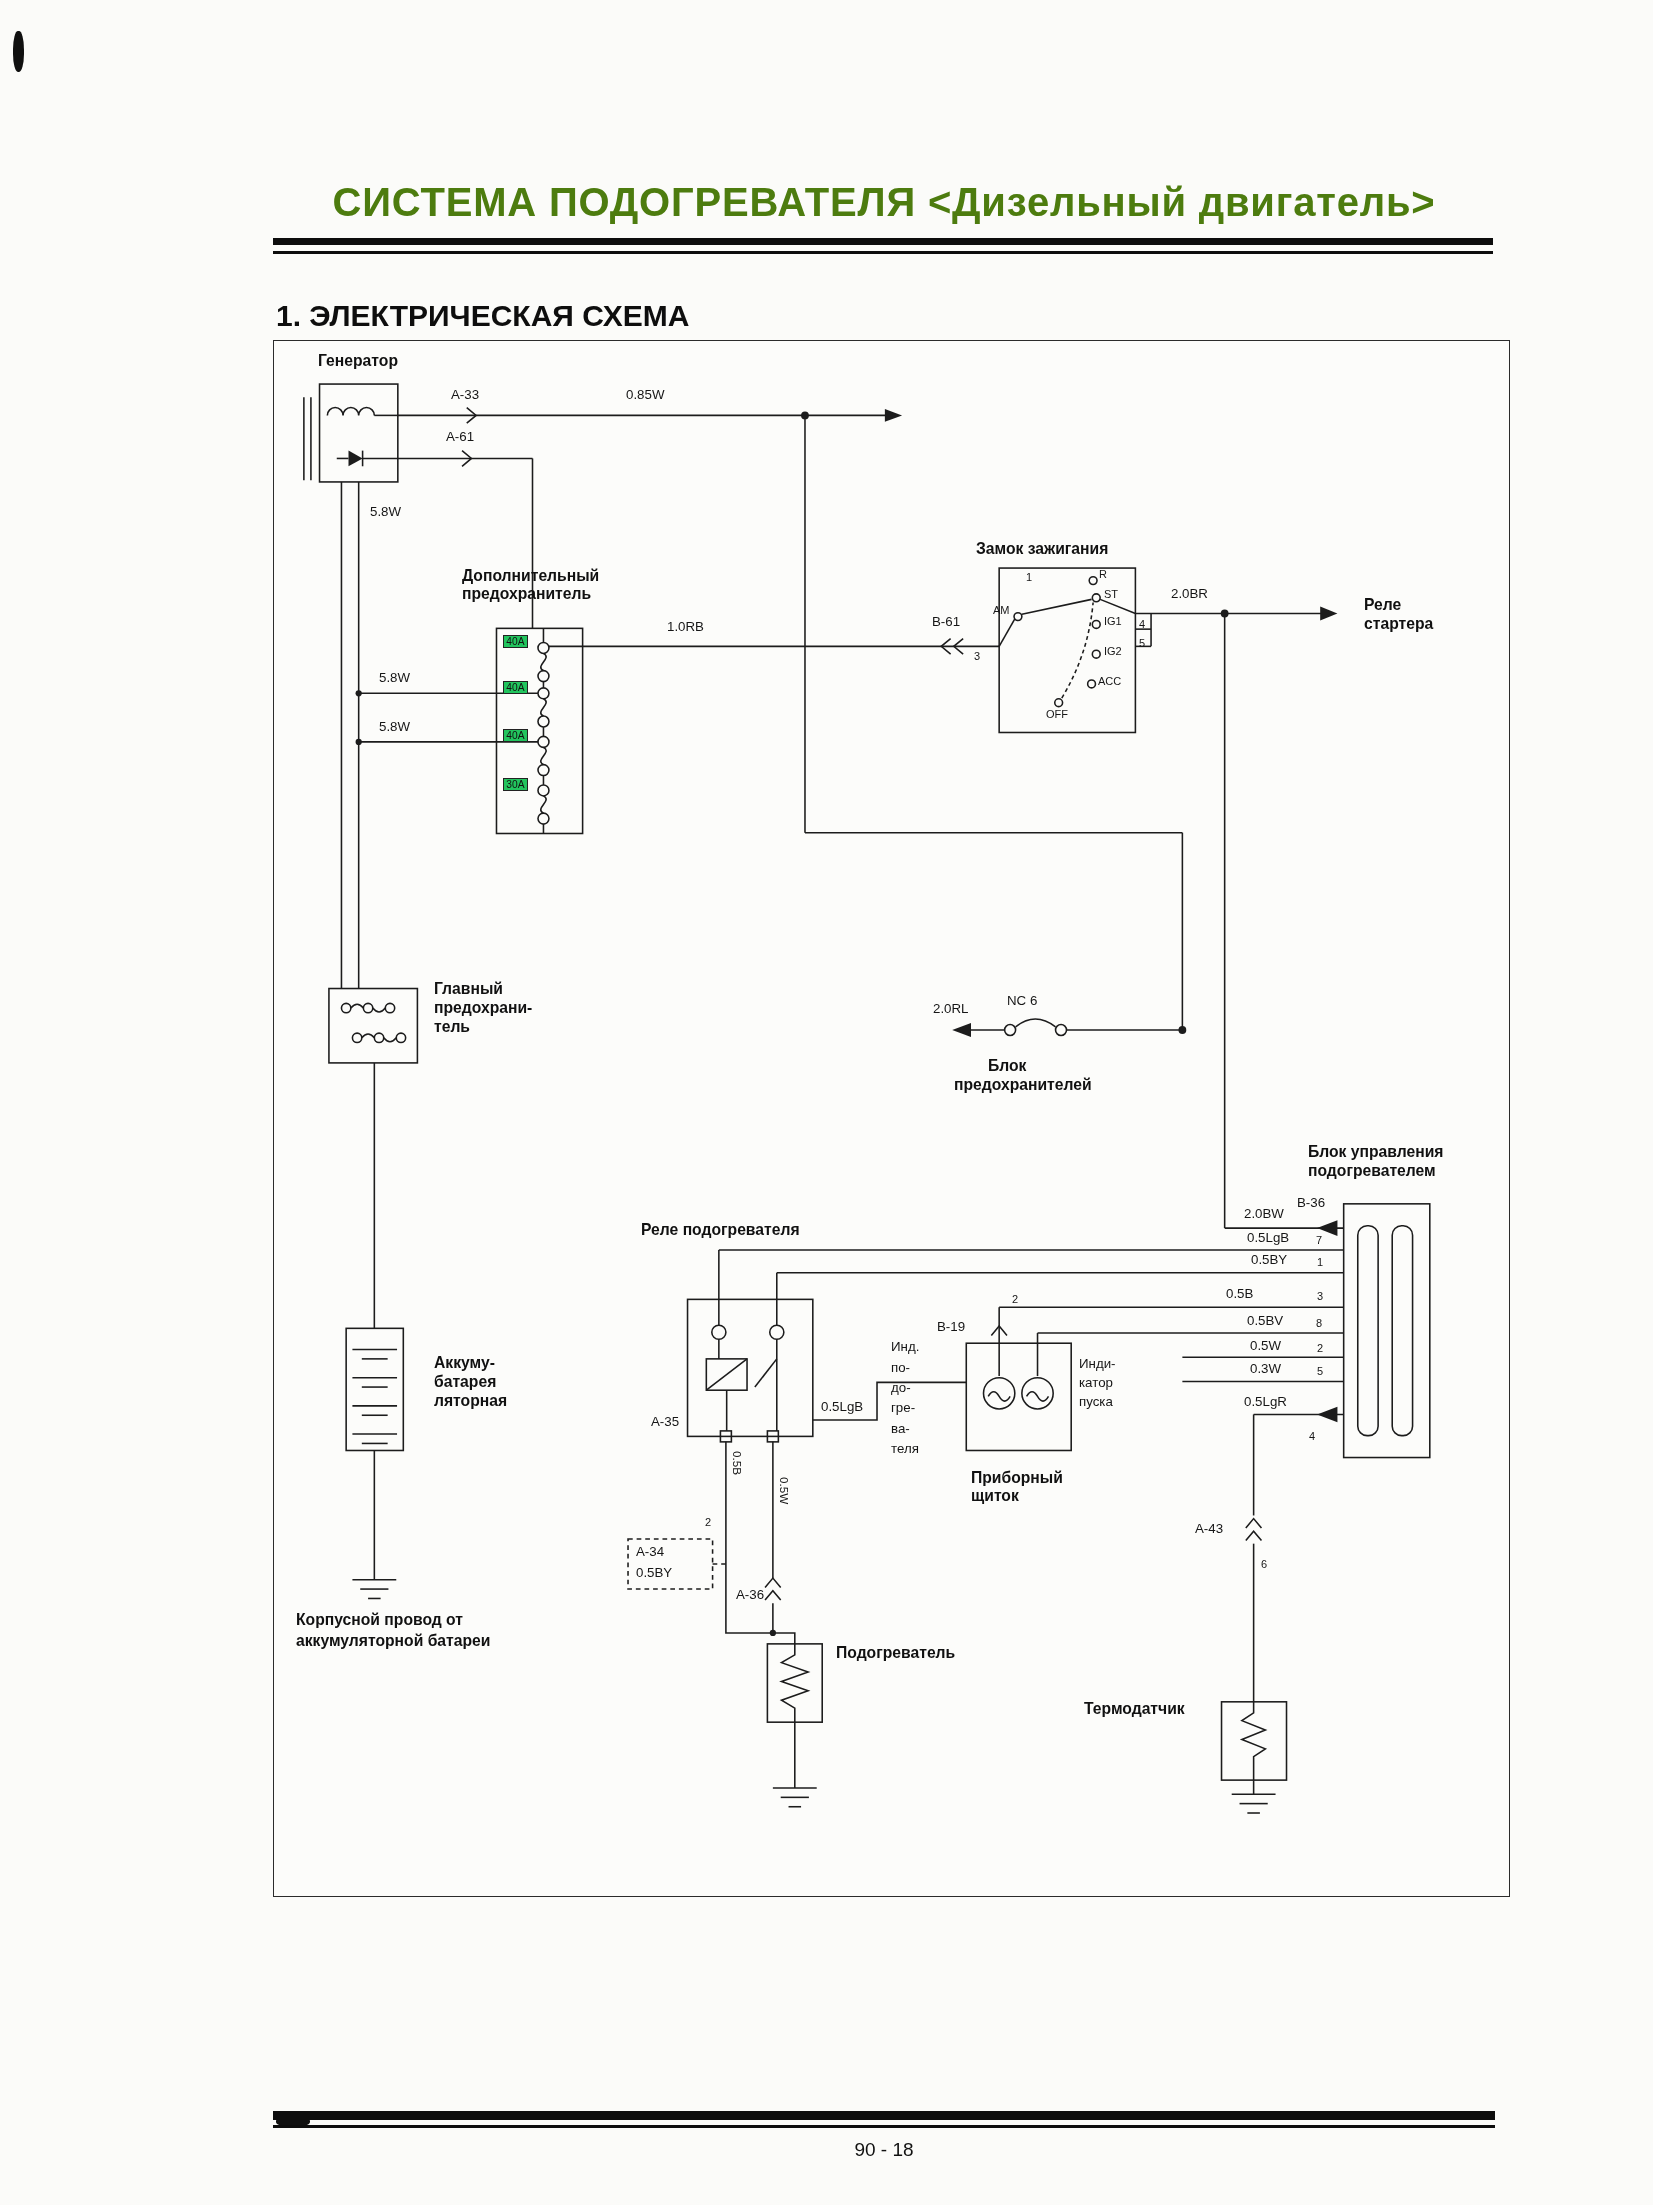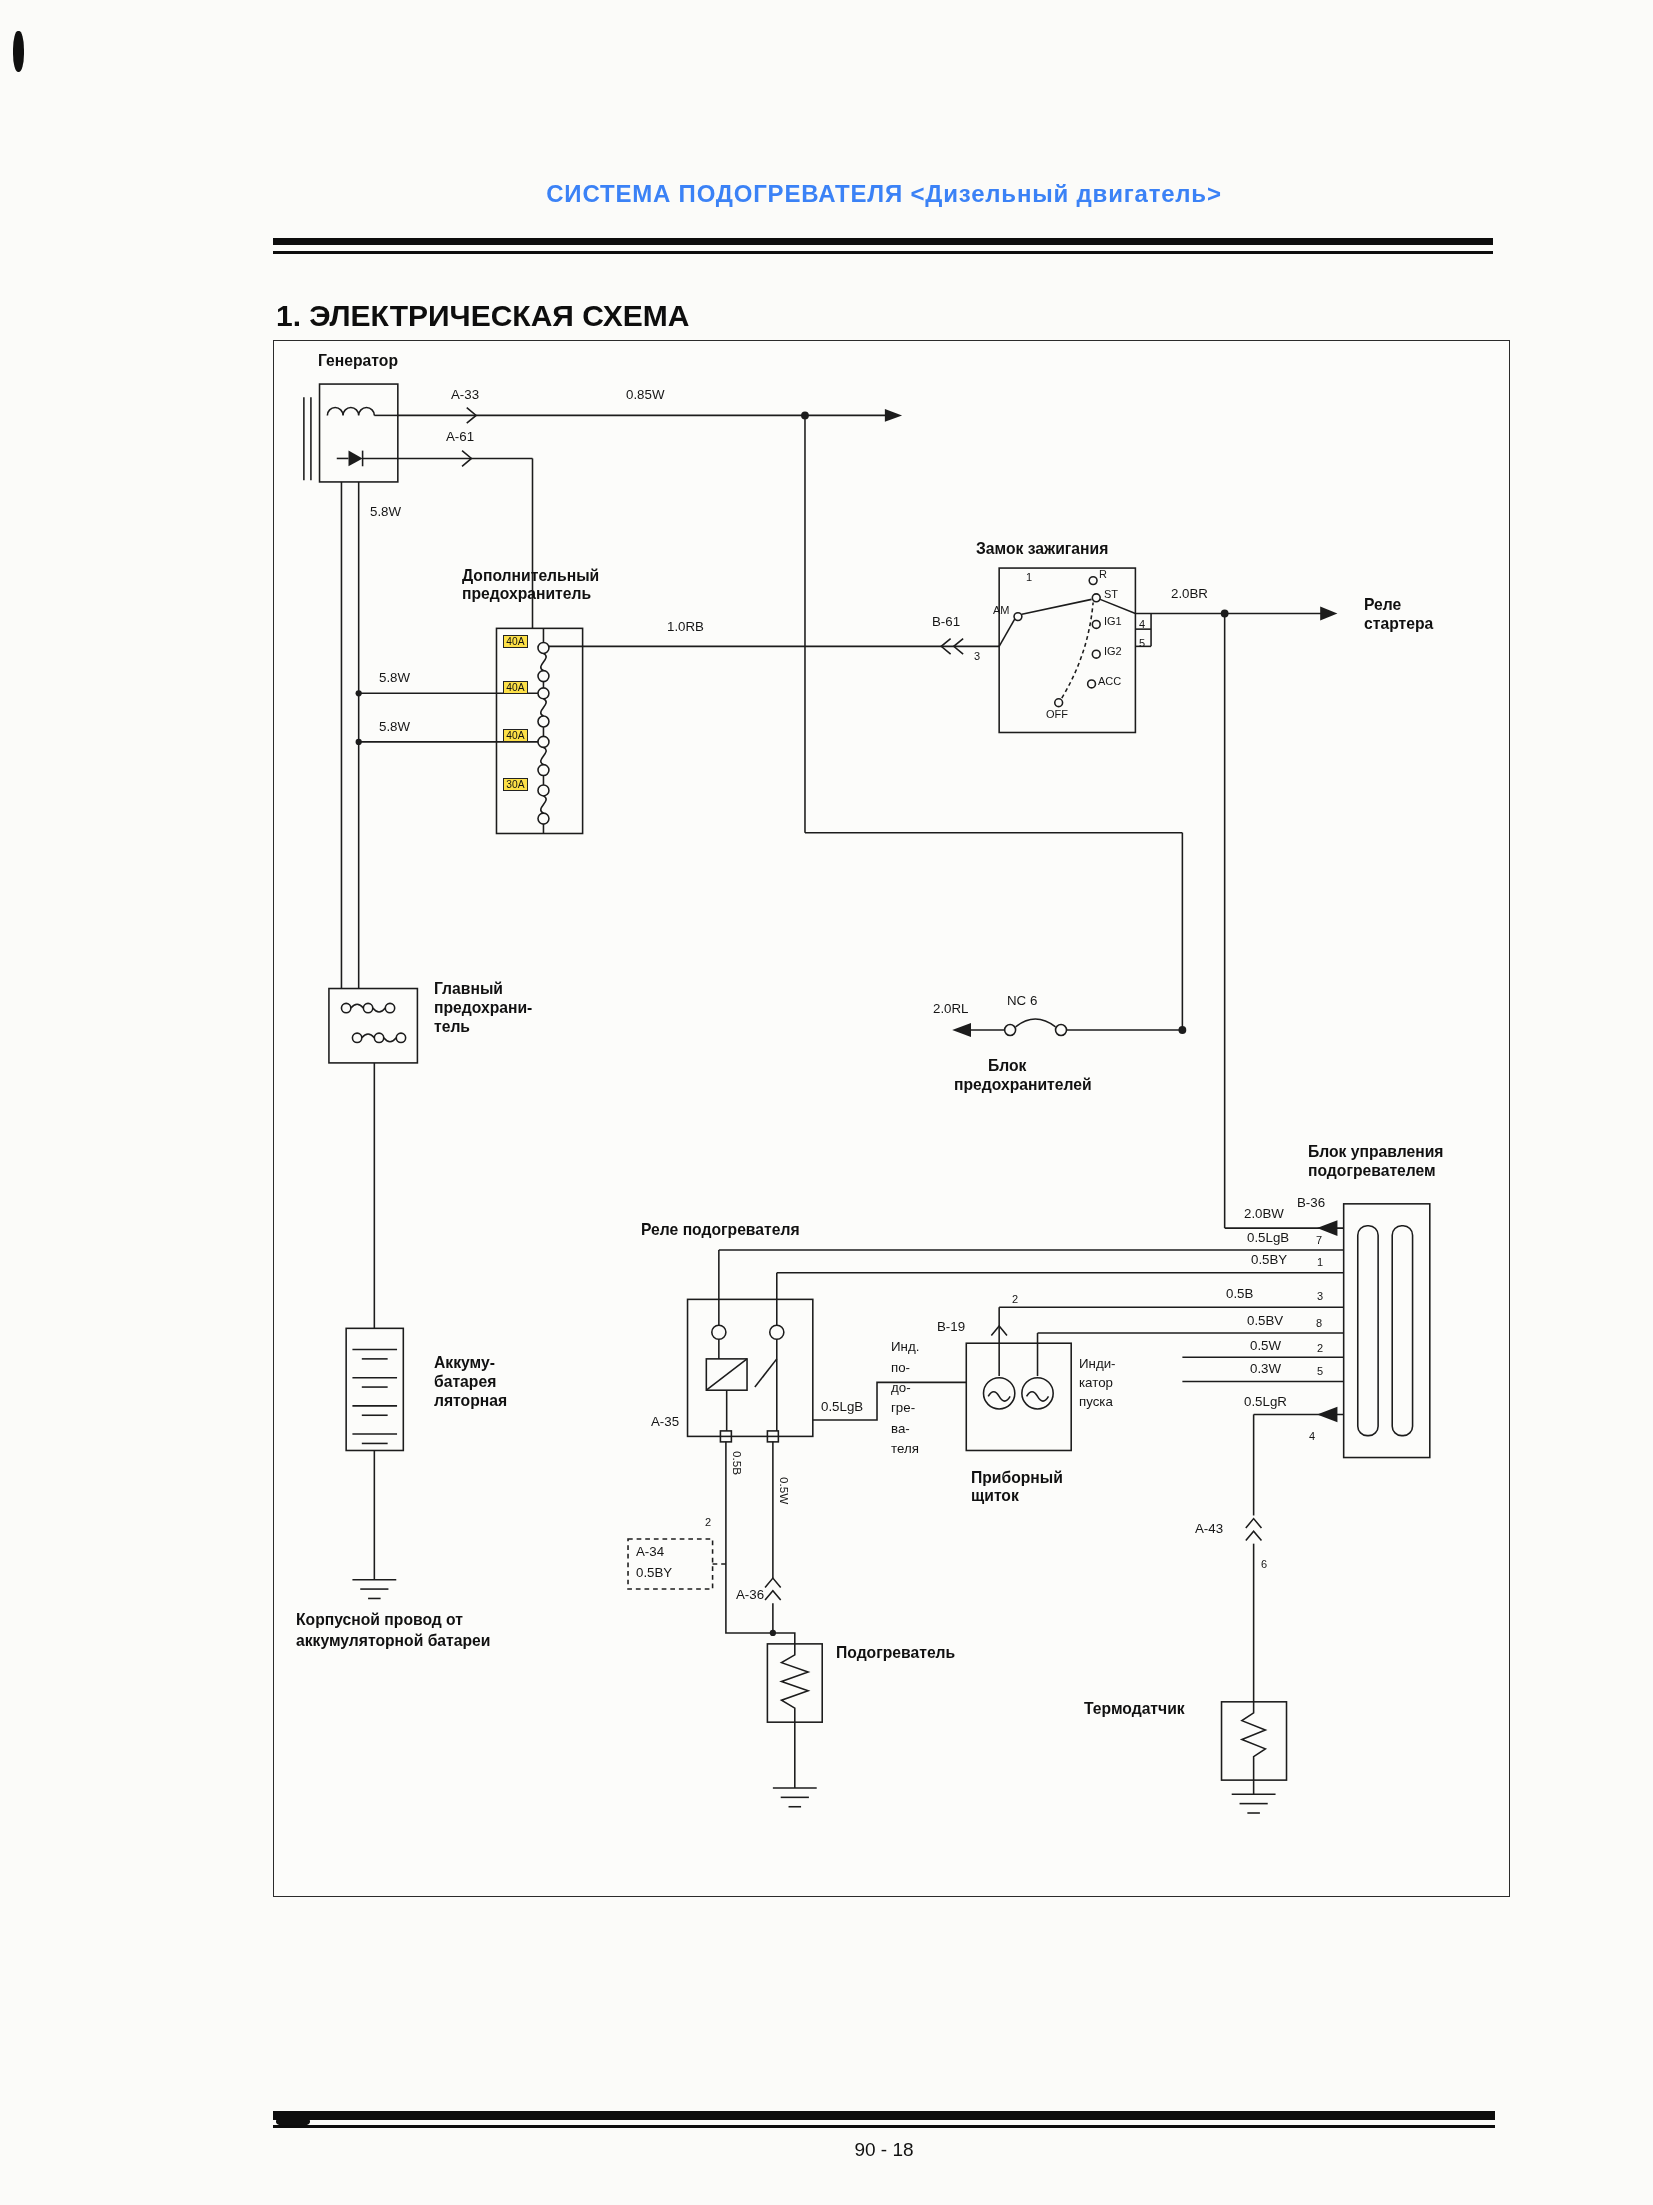--- a/index.html
+++ b/index.html
@@ -1,30 +1,30 @@
 <!DOCTYPE html>
 <html style="font-size:12.5px"><head>
 <meta charset="utf-8">
 <style>
   html,body{margin:0;padding:0;background:#e8e8e6;}
   .page{position:relative;width:1654px;height:2205px;background:#fbfbf9;
         font-family:"Liberation Sans",sans-serif;color:#141414;overflow:hidden;}
   .abs{position:absolute;}
   .title{position:absolute;left:273px;top:180px;width:1222px;text-align:center;
-         font-size:24px;font-weight:800;letter-spacing:0.8px;color:#3b82f6;}
+         font-size:40px;font-weight:800;letter-spacing:0.8px;color:#4d7c0f;}
   .section{position:absolute;left:276px;top:299px;font-size:30px;font-weight:800;color:#0e0e0e;}
   .rule{position:absolute;background:#0d0d0d;}
   .pagenum{position:absolute;left:273px;top:2139px;width:1222px;text-align:center;
            font-size:19px;color:#111;}
   #diagram{position:absolute;left:273px;top:340px;width:1235px;height:1555px;
            border:1.6px solid #2b2b2b;background:#fcfcfa;}
   .comp{position:absolute;font-size:15.7px;font-weight:bold;white-space:nowrap;color:#111;line-height:1.1;}
   .lbl{position:absolute;font-size:13.3px;white-space:nowrap;color:#161616;line-height:1.1;}
   .pin{position:absolute;font-size:11px;white-space:nowrap;color:#161616;}
-  .fuse-tag{position:absolute;font-size:10.2px;border:0.8px solid #222;padding:0 2.3px;background:#fde047;color:#111;}
+  .fuse-tag{position:absolute;font-size:10.2px;border:0.8px solid #222;padding:0 2.3px;background:#22c55e;color:#111;}
   .vlab{position:absolute;font-size:11.7px;white-space:nowrap;color:#161616;
         transform:rotate(90deg);transform-origin:left top;}
   .blob{position:absolute;background:#101010;border-radius:45%;}
   svg{display:block;}
 </style>
 </head>
 <body>
 
 <div class="page">
 

